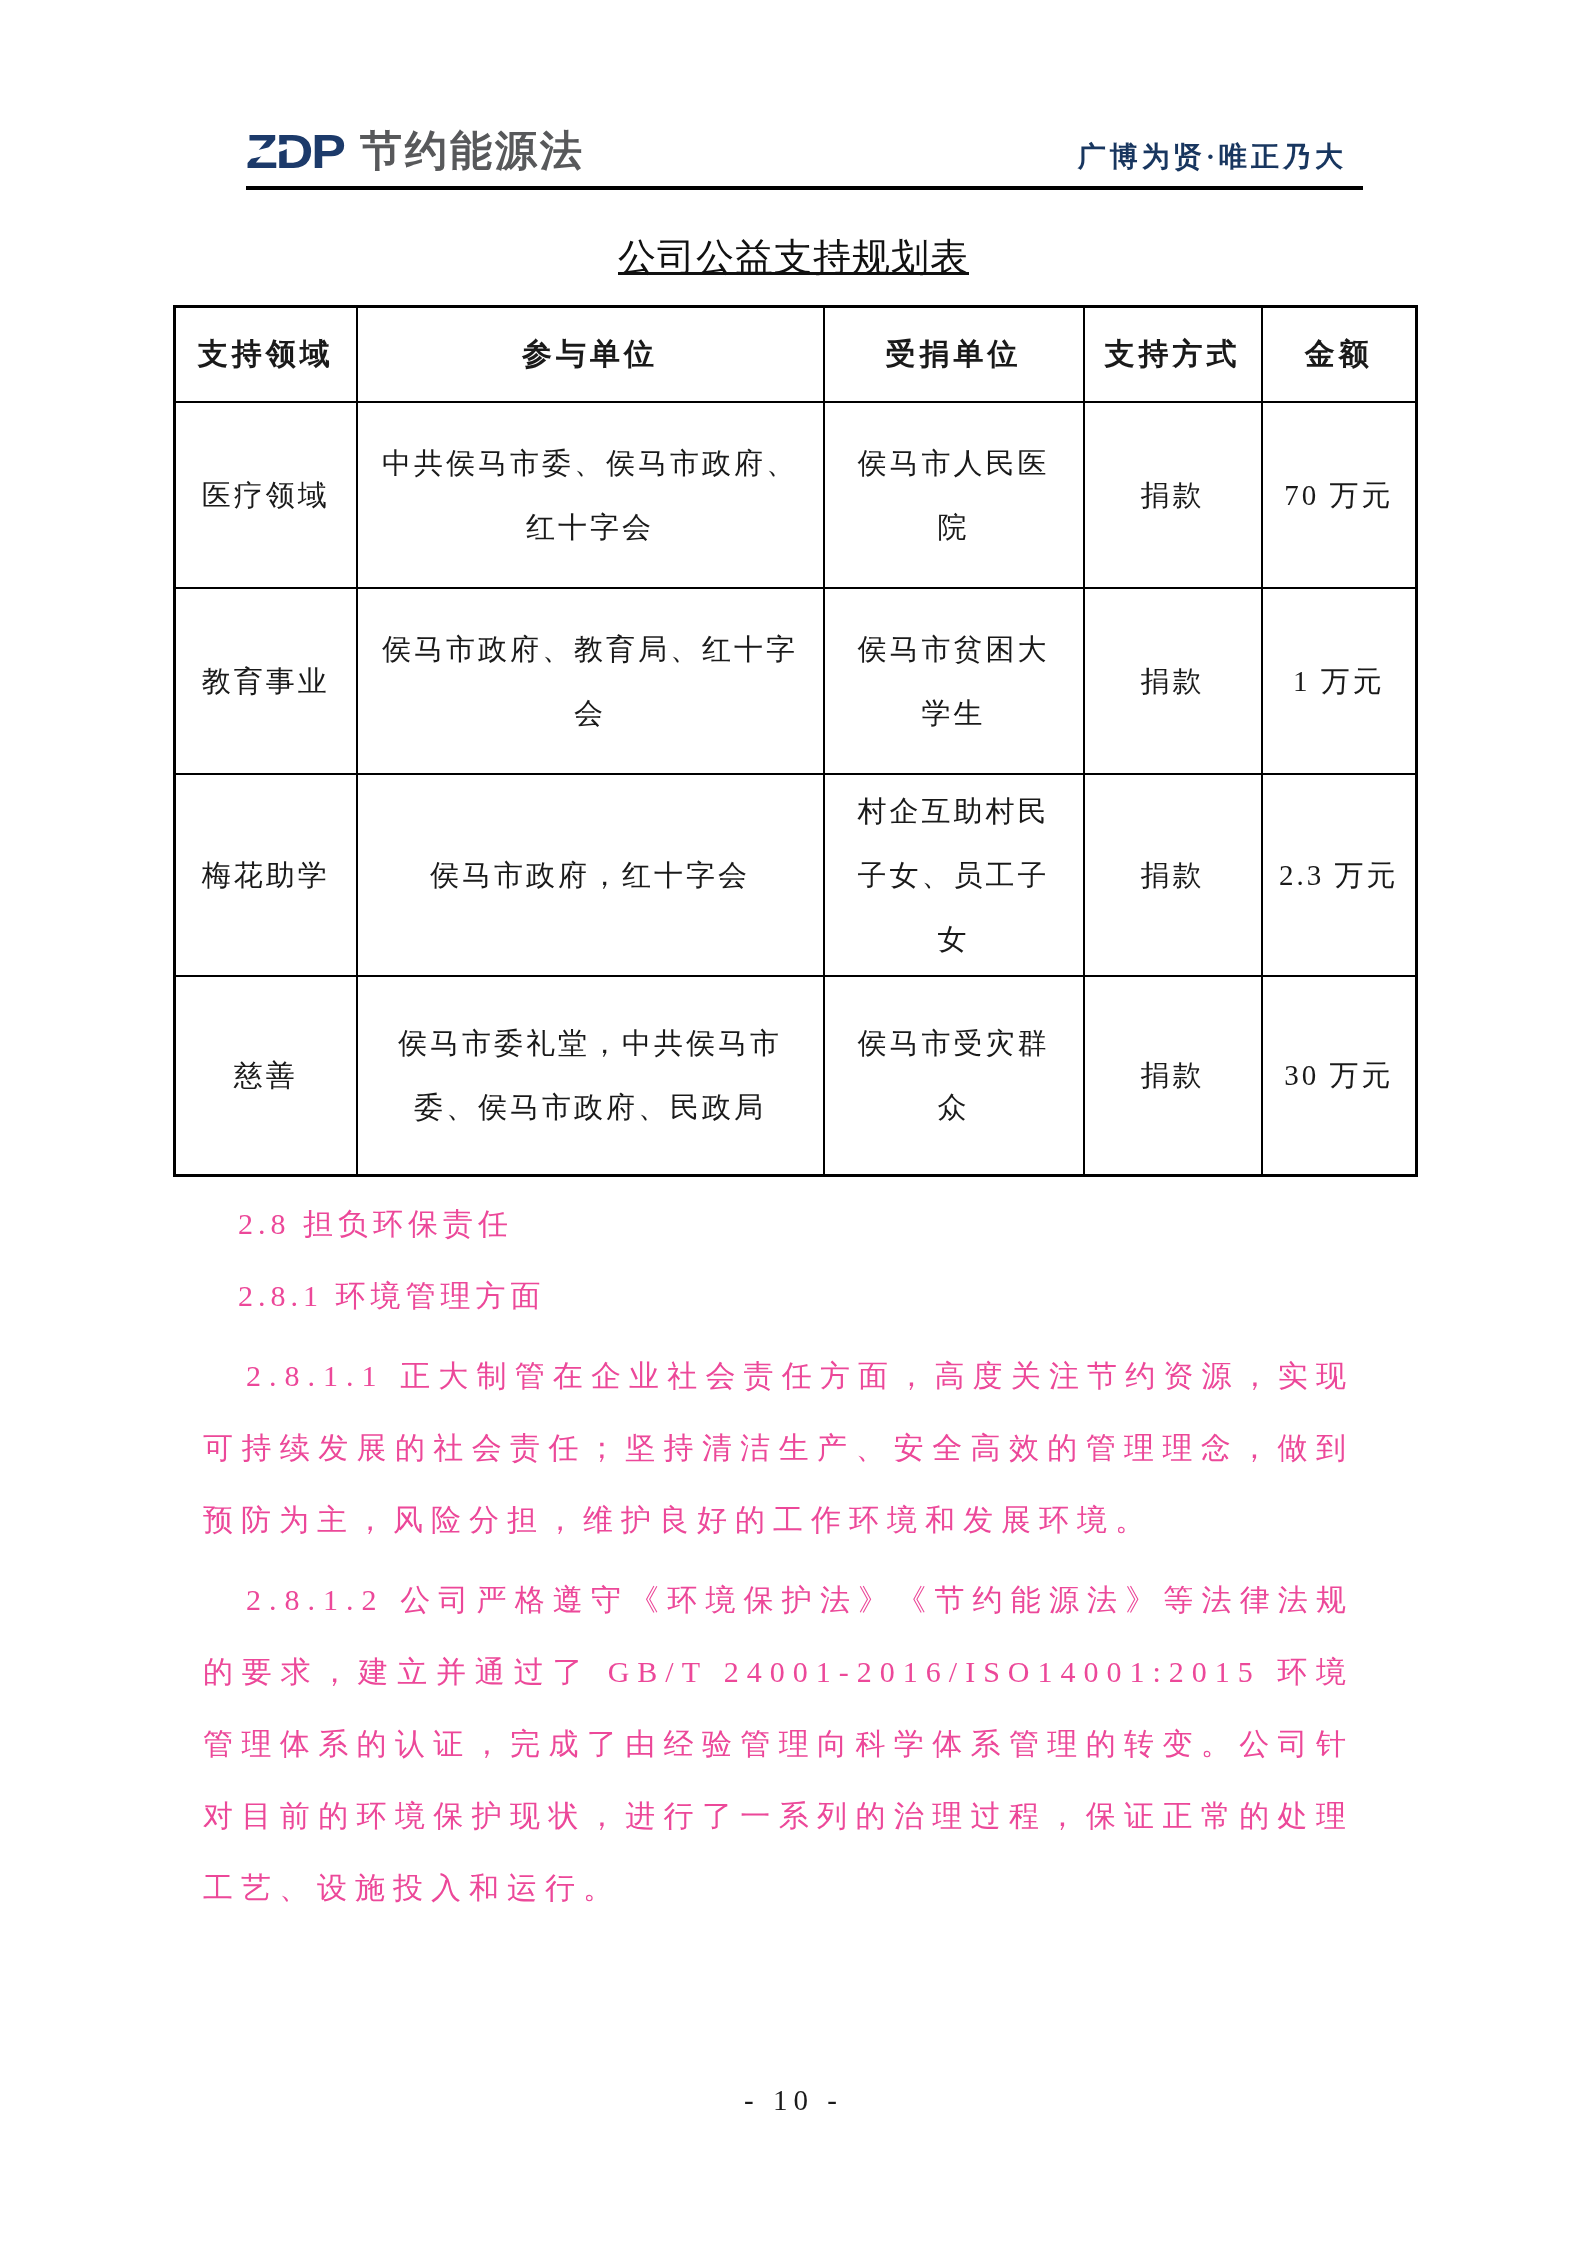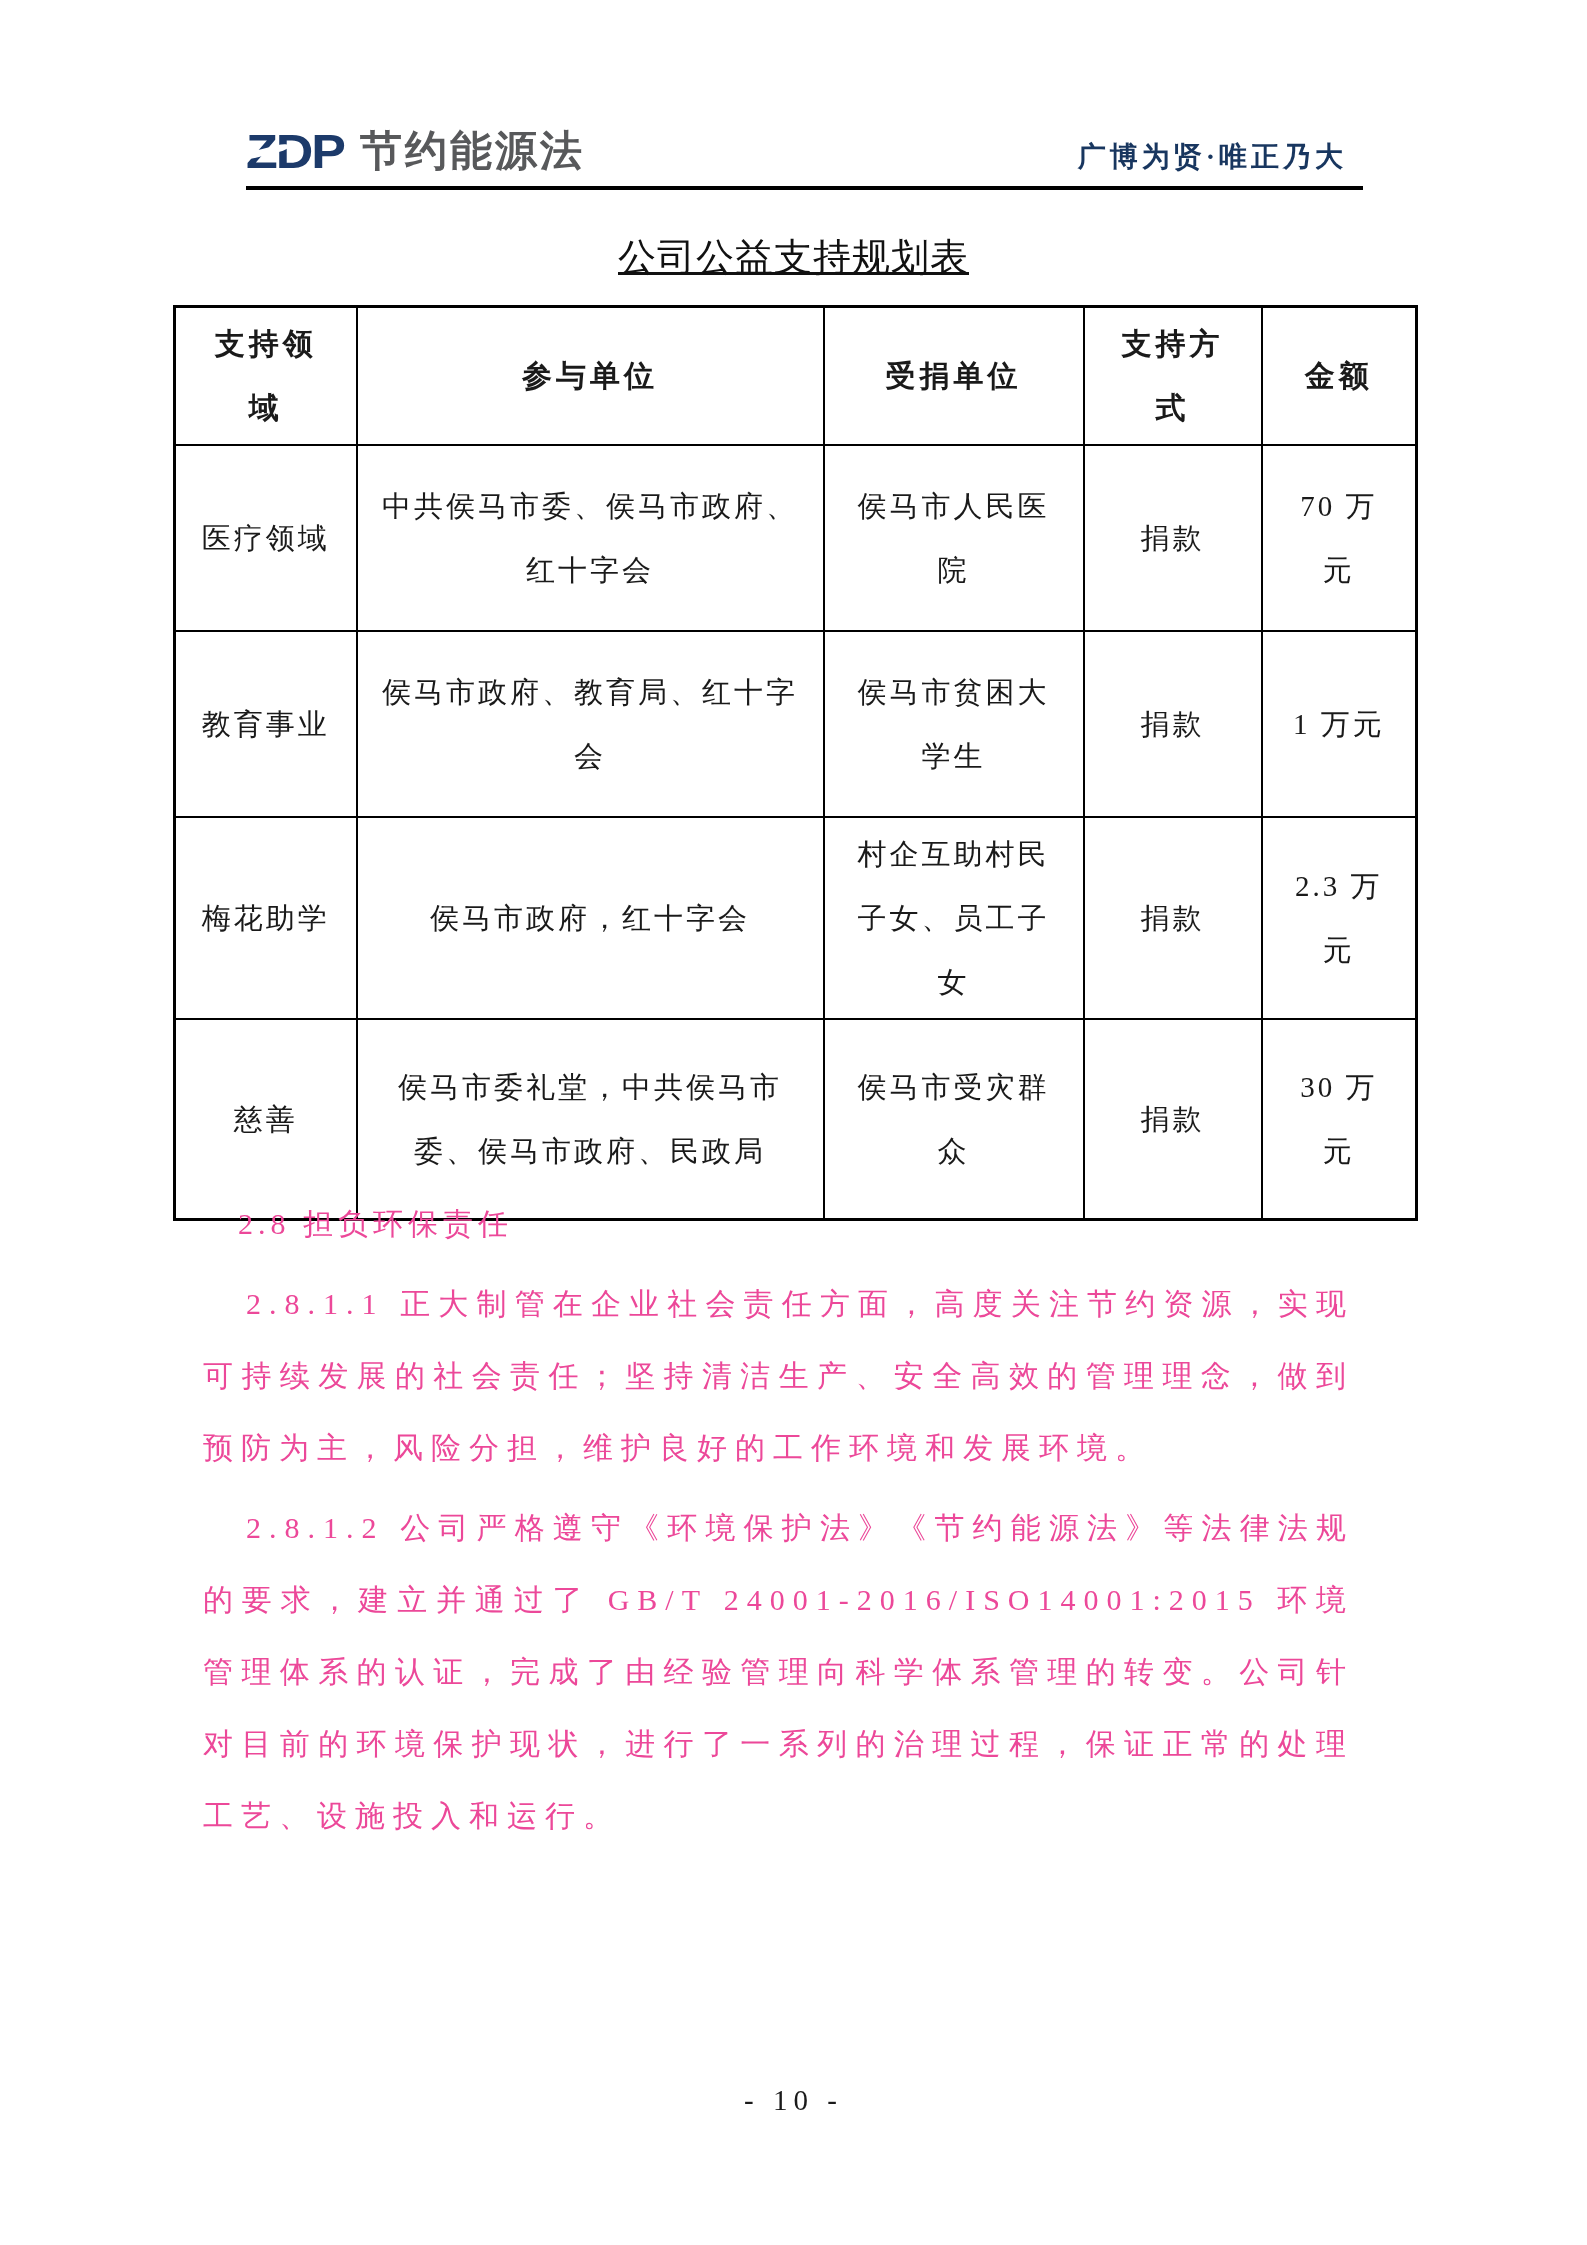--- a/index.html
+++ b/index.html
@@ -57,21 +57,21 @@
     position:absolute; left:173px; top:305px;
     width:1242px; table-layout:fixed;
     border-collapse:collapse;
     border:3px solid #000;
   }
   .welfare-table th, .welfare-table td {
     border:2px solid #000;
     text-align:center; vertical-align:middle;
     font-weight:normal;
     font-size:29px; letter-spacing:3px; line-height:64px;
-    padding:4px 24px;
+    padding:4px 12px;
     overflow:hidden;
   }
   .welfare-table th { font-size:30px; font-weight:600; letter-spacing:4px; }
   .welfare-table td.c3 { padding:4px 18px; }
   tr.hrow  { height:95px; }
   tr.r1    { height:186px; }
   tr.r2    { height:186px; }
   tr.r3    { height:185px; }
   tr.r4    { height:200px; }
 
@@ -151,19 +151,20 @@
         <td class="c2">侯马市委礼堂，中共侯马市委、侯马市政府、民政局</td>
         <td class="c3">侯马市受灾群众</td>
         <td class="c4">捐款</td>
         <td class="c5">30 万元</td>
       </tr>
     </tbody>
   </table>
 
   <div class="body-text">
     <div class="section-heading">2.8 担负环保责任</div>
+    <div class="section-heading">2.8.1 环境管理方面</div>
     <p>2.8.1.1 正大制管在企业社会责任方面，高度关注节约资源，实现可持续发展的社会责任；坚持清洁生产、安全高效的管理理念，做到预防为主，风险分担，维护良好的工作环境和发展环境。</p>
     <p>2.8.1.2 公司严格遵守《环境保护法》《节约能源法》等法律法规的要求，建立并通过了 GB/T 24001-2016/ISO14001:2015 环境管理体系的认证，完成了由经验管理向科学体系管理的转变。公司针对目前的环境保护现状，进行了一系列的治理过程，保证正常的处理工艺、设施投入和运行。</p>
   </div>
 
   <div class="page-number">- 10 -</div>
 
 </div>
 
 </body></html>

